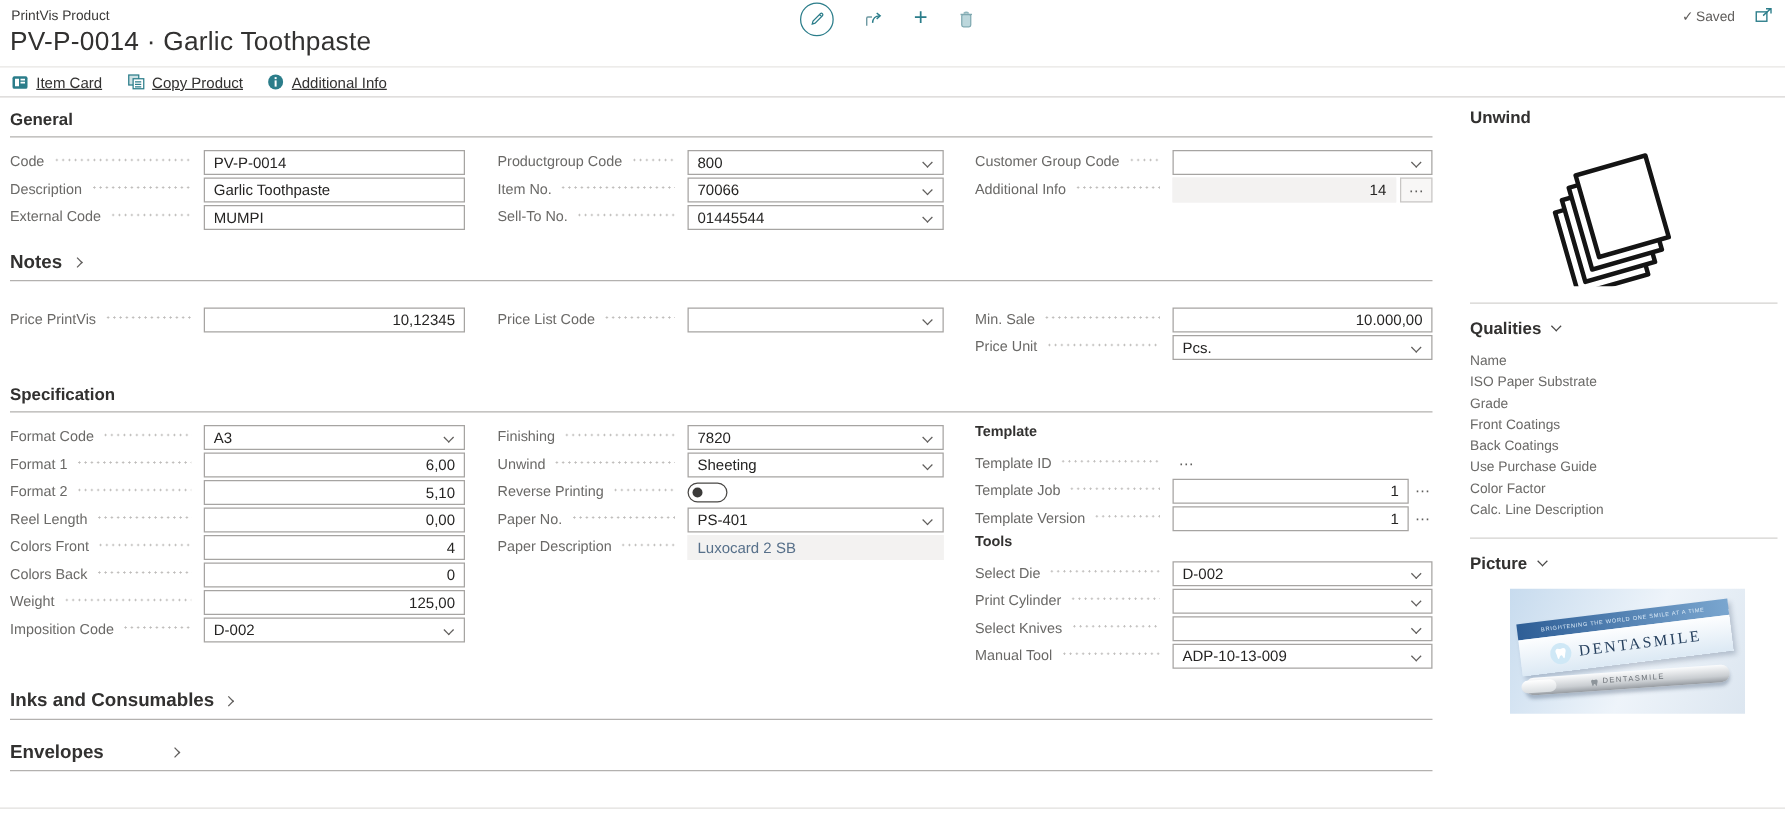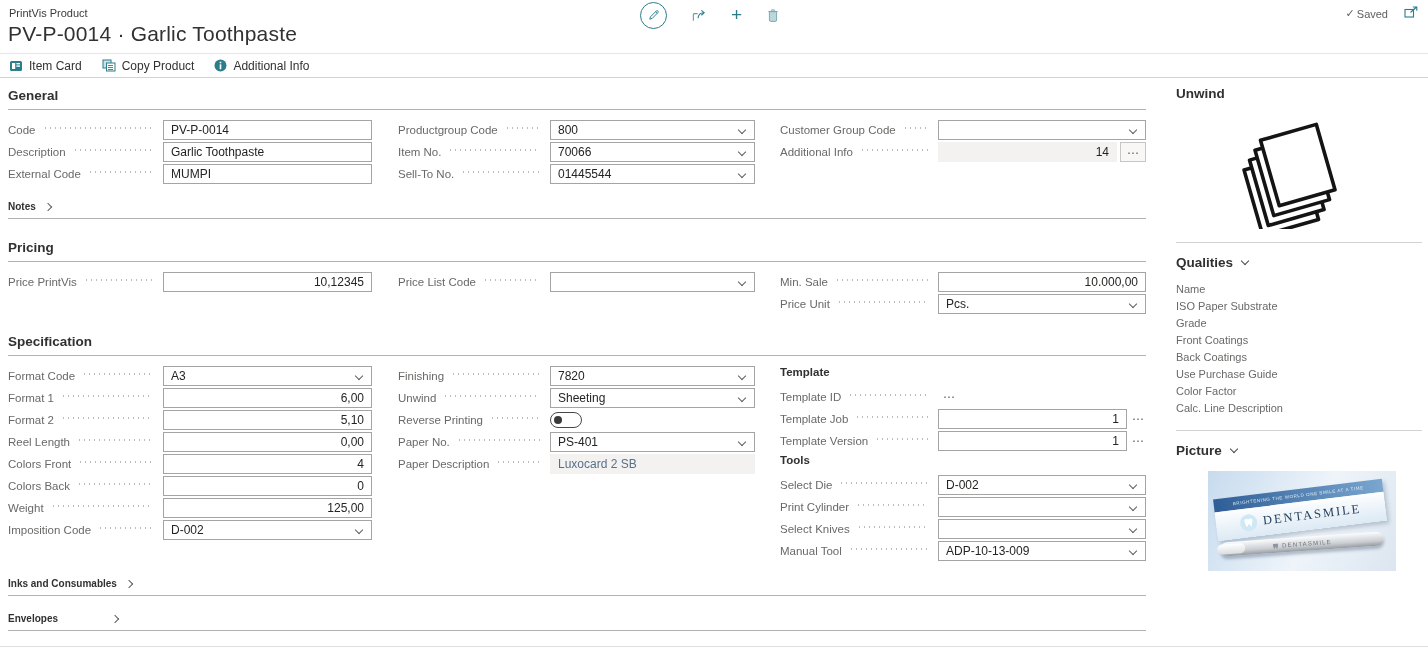--- a/index.html
+++ b/index.html
@@ -13,27 +13,27 @@
   .toolbar { position:absolute; left:640px; top:1px; display:flex; align-items:center; gap:24px; height:28px; }
   .tb-edit { width:27px; height:27px; border:1px solid #2b7d8a; border-radius:50%; display:flex; align-items:center; justify-content:center; cursor:pointer; }
   .tb-ic { display:flex; align-items:center; justify-content:center; cursor:pointer; }
   .tb-plus { color:#2b7d8a; font-size:19px; font-weight:300; line-height:16px; }
   .saved { position:absolute; right:40px; top:7px; font-size:11px; color:#605e5c; display:flex; align-items:center; gap:2px; }
   .popout { position:absolute; right:10px; top:6px; cursor:pointer; }
 
   
   .actionbar { position:absolute; left:0; top:53px; width:1428px; height:25px;
     border-top:1px solid #e8e6e4; border-bottom:1px solid #d6d4d2;
-    display:flex; align-items:center; padding-left:9px; gap:20px; }
+    display:flex; align-items:center; padding-left:9px; gap:20px;text-decoration:underline; }
   .act { display:flex; align-items:center; gap:6px; font-size:12px; color:#323130; cursor:pointer; }
 
   
   .main { position:absolute; left:8px; top:79px; width:1138px; }
   .sec-title { font-size:13.5px; font-weight:700; color:#323130; padding-bottom:6px; border-bottom:1px solid #b3b1af; }
-  .collapsed { font-size:10px; font-weight:700; color:#323130; padding-bottom:6px; border-bottom:1px solid #b3b1af; display:flex; align-items:center; cursor:pointer; }
+  .collapsed { font-size:15px; font-weight:700; color:#323130; padding-bottom:6px; border-bottom:1px solid #b3b1af; display:flex; align-items:center; cursor:pointer; }
   .chev-r { width:6px; height:6px; border-top:1.4px solid #605e5c; border-right:1.4px solid #605e5c; transform:rotate(45deg); margin-left:9px; margin-top:1px; }
   .chev-d-h { width:7px; height:7px; border-top:0; border-right:1.4px solid #494847; border-bottom:1.4px solid #494847; transform:rotate(45deg); margin-left:9px; margin-top:-3px; }
 
   .cols { display:flex; margin-top:10px; }
   .c1 { width:364px; } .c2 { width:357px; margin-left:26px; } .c3 { width:366px; margin-left:25px; }
   .c1 .lab { width:155px; } .c2 .lab { width:152px; } .c3 .lab { width:158px; }
 
   .frow { display:flex; align-items:center; height:20px; margin-bottom:2px; }
   .lab { display:flex; align-items:flex-start; flex:none; font-size:11.5px; color:#6a6967; white-space:nowrap; overflow:hidden; }
   .leader { flex:1; height:2px; margin:3px 10px 0 7px;
@@ -263,21 +263,20 @@
       </div>
     </div>
   </div>
 
   <div class="collapsed mt-notes">
     <span>Notes</span>
       <span class="chev-r"></span>
   </div>
 
   <div class="mt-pricing">
-    <div class="sec-title">Pricing</div>
     <div class="cols">
       <div class="c1">
         <div class="frow">
             <span class="lab">
               <span>Price PrintVis</span>
               <span class="leader"></span>
             </span>
           <div class="box num">
               <span class="val">10,12345</span>
             </div>

